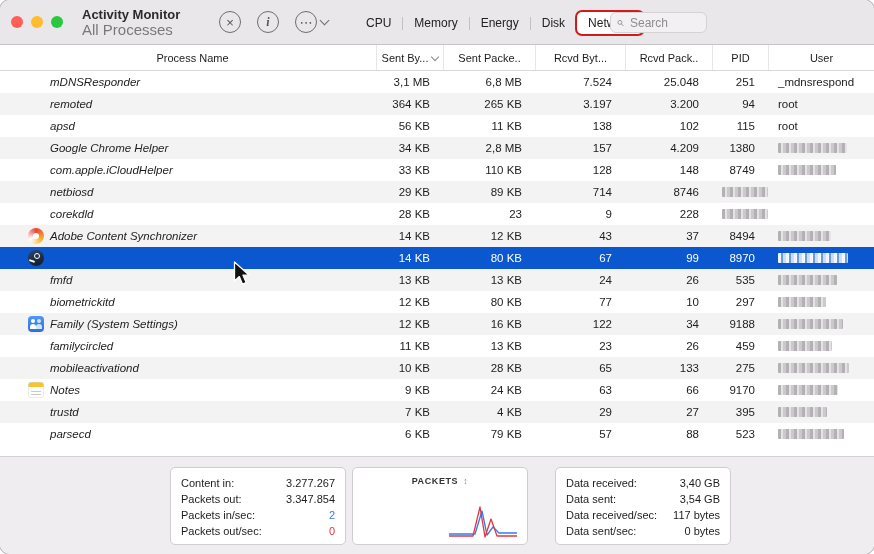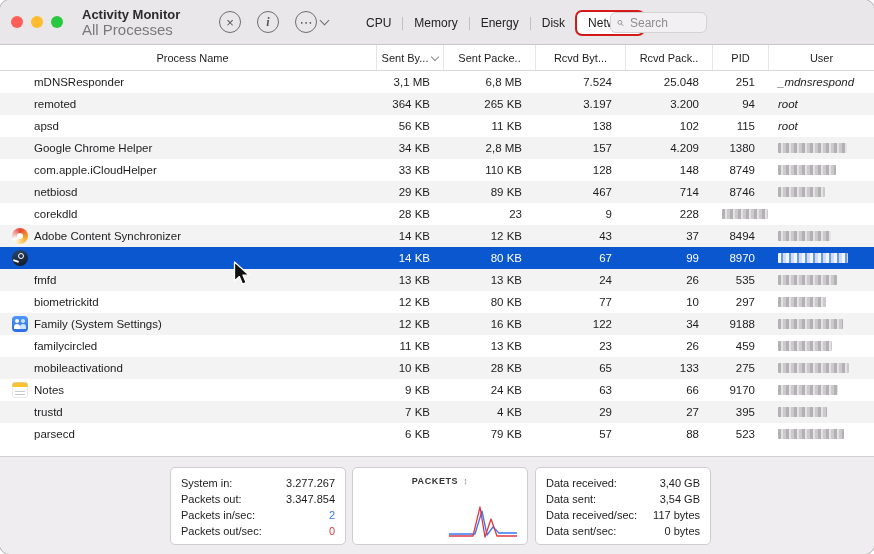--- a/index.html
+++ b/index.html
@@ -36,45 +36,45 @@
   .hcell{display:flex;align-items:center;justify-content:center;gap:4px;font-size:11px;color:#1d1d1f;border-left:1px solid #e7e5e7;overflow:hidden;white-space:nowrap;}
   .hcell:first-child{border-left:none;padding-left:9px;}
   .hcell .chev{display:none;width:5px;height:5px;border-right:1.3px solid #8a888a;border-bottom:1.3px solid #8a888a;transform:rotate(45deg);margin-top:-2px;}
   .hcell.sorted .chev{display:inline-block;}
 
   .tbody{background:#fff;}
   .row{height:22px;font-size:11.5px;color:#1d1d1f;}
   .row.alt{background:#f4f3f4;}
   .row.selected{background:var(--selection,#0b57d0);color:#fff;}
   .cell{display:flex;align-items:center;overflow:hidden;white-space:nowrap;}
-  .c-name{padding-left:12px;gap:6px;}
+  .c-name{padding-left:28px;gap:6px;font-style:italic;}
   .row.selected .c-name .txt{font-weight:700;margin-top:41px;}
   .num{justify-content:flex-end;padding-right:13px;}
-  .c-user{padding-left:10px;font-style:italic;}
+  .c-user{padding-left:10px;}
   .app-icon{width:16px;height:16px;flex:0 0 16px;position:relative;}
   .icon-none{visibility:hidden;}
   .icon-adobe{border-radius:50%;background:conic-gradient(#e94435,#f7b32b,#fff,#e94435);}
   .icon-adobe::after{content:'';position:absolute;left:5px;top:5px;width:6px;height:6px;border-radius:50%;background:#fff;}
   .icon-steam{border-radius:50%;background:linear-gradient(160deg,#2e4a6b,#0f1722);}
   .icon-steam::after{content:'';position:absolute;left:6px;top:3px;width:6px;height:6px;border:1.5px solid #fff;border-radius:50%;box-sizing:border-box;background:transparent;}
   .icon-steam::before{content:'';position:absolute;left:1px;top:10px;width:6px;height:2px;background:#fff;transform:rotate(20deg);border-radius:1px;}
   .icon-family{border-radius:4px;background:linear-gradient(#4f98f9,#2e6cdf);}
   .icon-family::before{content:'';position:absolute;left:3px;top:3px;width:4px;height:4px;border-radius:50%;background:#fff;box-shadow:6px 0 0 #cfe4ff;}
   .icon-family::after{content:'';position:absolute;left:2px;top:8px;width:6px;height:5px;border-radius:3px 3px 0 0;background:#fff;box-shadow:6px 0 0 #cfe4ff;}
   .icon-notes{border-radius:4px;background:linear-gradient(180deg,#f8c32c 0 31%,#fff 31% 100%);box-shadow:inset 0 0 0 .5px #d8d6d8;}
   .icon-notes::after{content:'';position:absolute;left:3px;right:3px;top:9px;height:1px;background:#c9c7c9;box-shadow:0 3px 0 #c9c7c9;}
   .redacted{display:inline-block;height:10px;border-radius:1px;background:repeating-linear-gradient(90deg,#b3b1b3 0 3px,#e5e3e5 3px 5px,#cbc9cb 5px 8px);filter:blur(.6px);}
   .row.selected .redacted{background:repeating-linear-gradient(90deg,rgba(255,255,255,.95) 0 3px,rgba(255,255,255,.4) 3px 5px,rgba(255,255,255,.8) 5px 8px);}
 
   
   .footer{position:absolute;left:0;right:0;top:456px;bottom:0;background:#efedef;border-top:1px solid #d3d1d3;box-sizing:border-box;}
   .fbox{position:absolute;top:10px;height:78px;width:176px;background:#fff;border:1px solid #cfcdcf;border-radius:5px;box-sizing:border-box;padding:7px 10px;font-size:11px;color:#1d1d1f;}
   .box-left{left:170px;}
   .box-graph{left:352px;}
-  .box-right{left:535px;}
+  .box-right{left:555px;}
   .stat-row{display:flex;justify-content:space-between;align-items:center;line-height:16px;}
   .s-value{color:#1d1d1f;}
   .v-blue{color:var(--stat-blue,#3478f6);}
   .v-red{color:var(--stat-red,#e0383e);}
   .selector{display:flex;align-items:center;justify-content:center;gap:5px;font-size:9px;font-weight:700;letter-spacing:.6px;color:#333;margin-top:1px;}
   .updown{font-size:9px;color:#8a888a;font-weight:400;}
   .spark{position:absolute;right:8px;bottom:4px;}
 
   .cursor{position:absolute;left:233px;top:261px;z-index:50;pointer-events:none;}
 </style>
@@ -239,21 +239,20 @@
           <span class="redacted" style="width: 58px;"></span>
         </div>
   </div>
       <div class="row grid alt">
     <div class="cell c-name">
       <span class="app-icon icon-none"></span>
       <span class="txt">netbiosd</span>
     </div>
     <div class="cell num c-sent">29 KB</div>
     <div class="cell num c-rcvd">89 KB</div>
-    <div class="cell num c-sp">467</div>
     <div class="cell num c-rp">714</div>
     <div class="cell num c-pid">8746</div>
     <div class="cell c-user">
           <span class="redacted" style="width: 47px;"></span>
         </div>
   </div>
       <div class="row grid">
     <div class="cell c-name">
       <span class="app-icon icon-none"></span>
       <span class="txt">corekdld</span>
@@ -405,21 +404,21 @@
     <div class="cell c-user">
           <span class="redacted" style="width: 66px;"></span>
         </div>
   </div>
     </div>
 
   <div class="footer">
     <div class="fbox box-left">
       <div>
           <div class="stat-row">
-    <span class="s-label">System in:</span>
+    <span class="s-label">Content in:</span>
     <span class="s-value">3.277.267</span>
   </div>
           <div class="stat-row">
     <span class="s-label">Packets out:</span>
     <span class="s-value">3.347.854</span>
   </div>
           <div class="stat-row">
     <span class="s-label">Packets in/sec:</span>
     <span class="s-value v-blue">2</span>
   </div>

